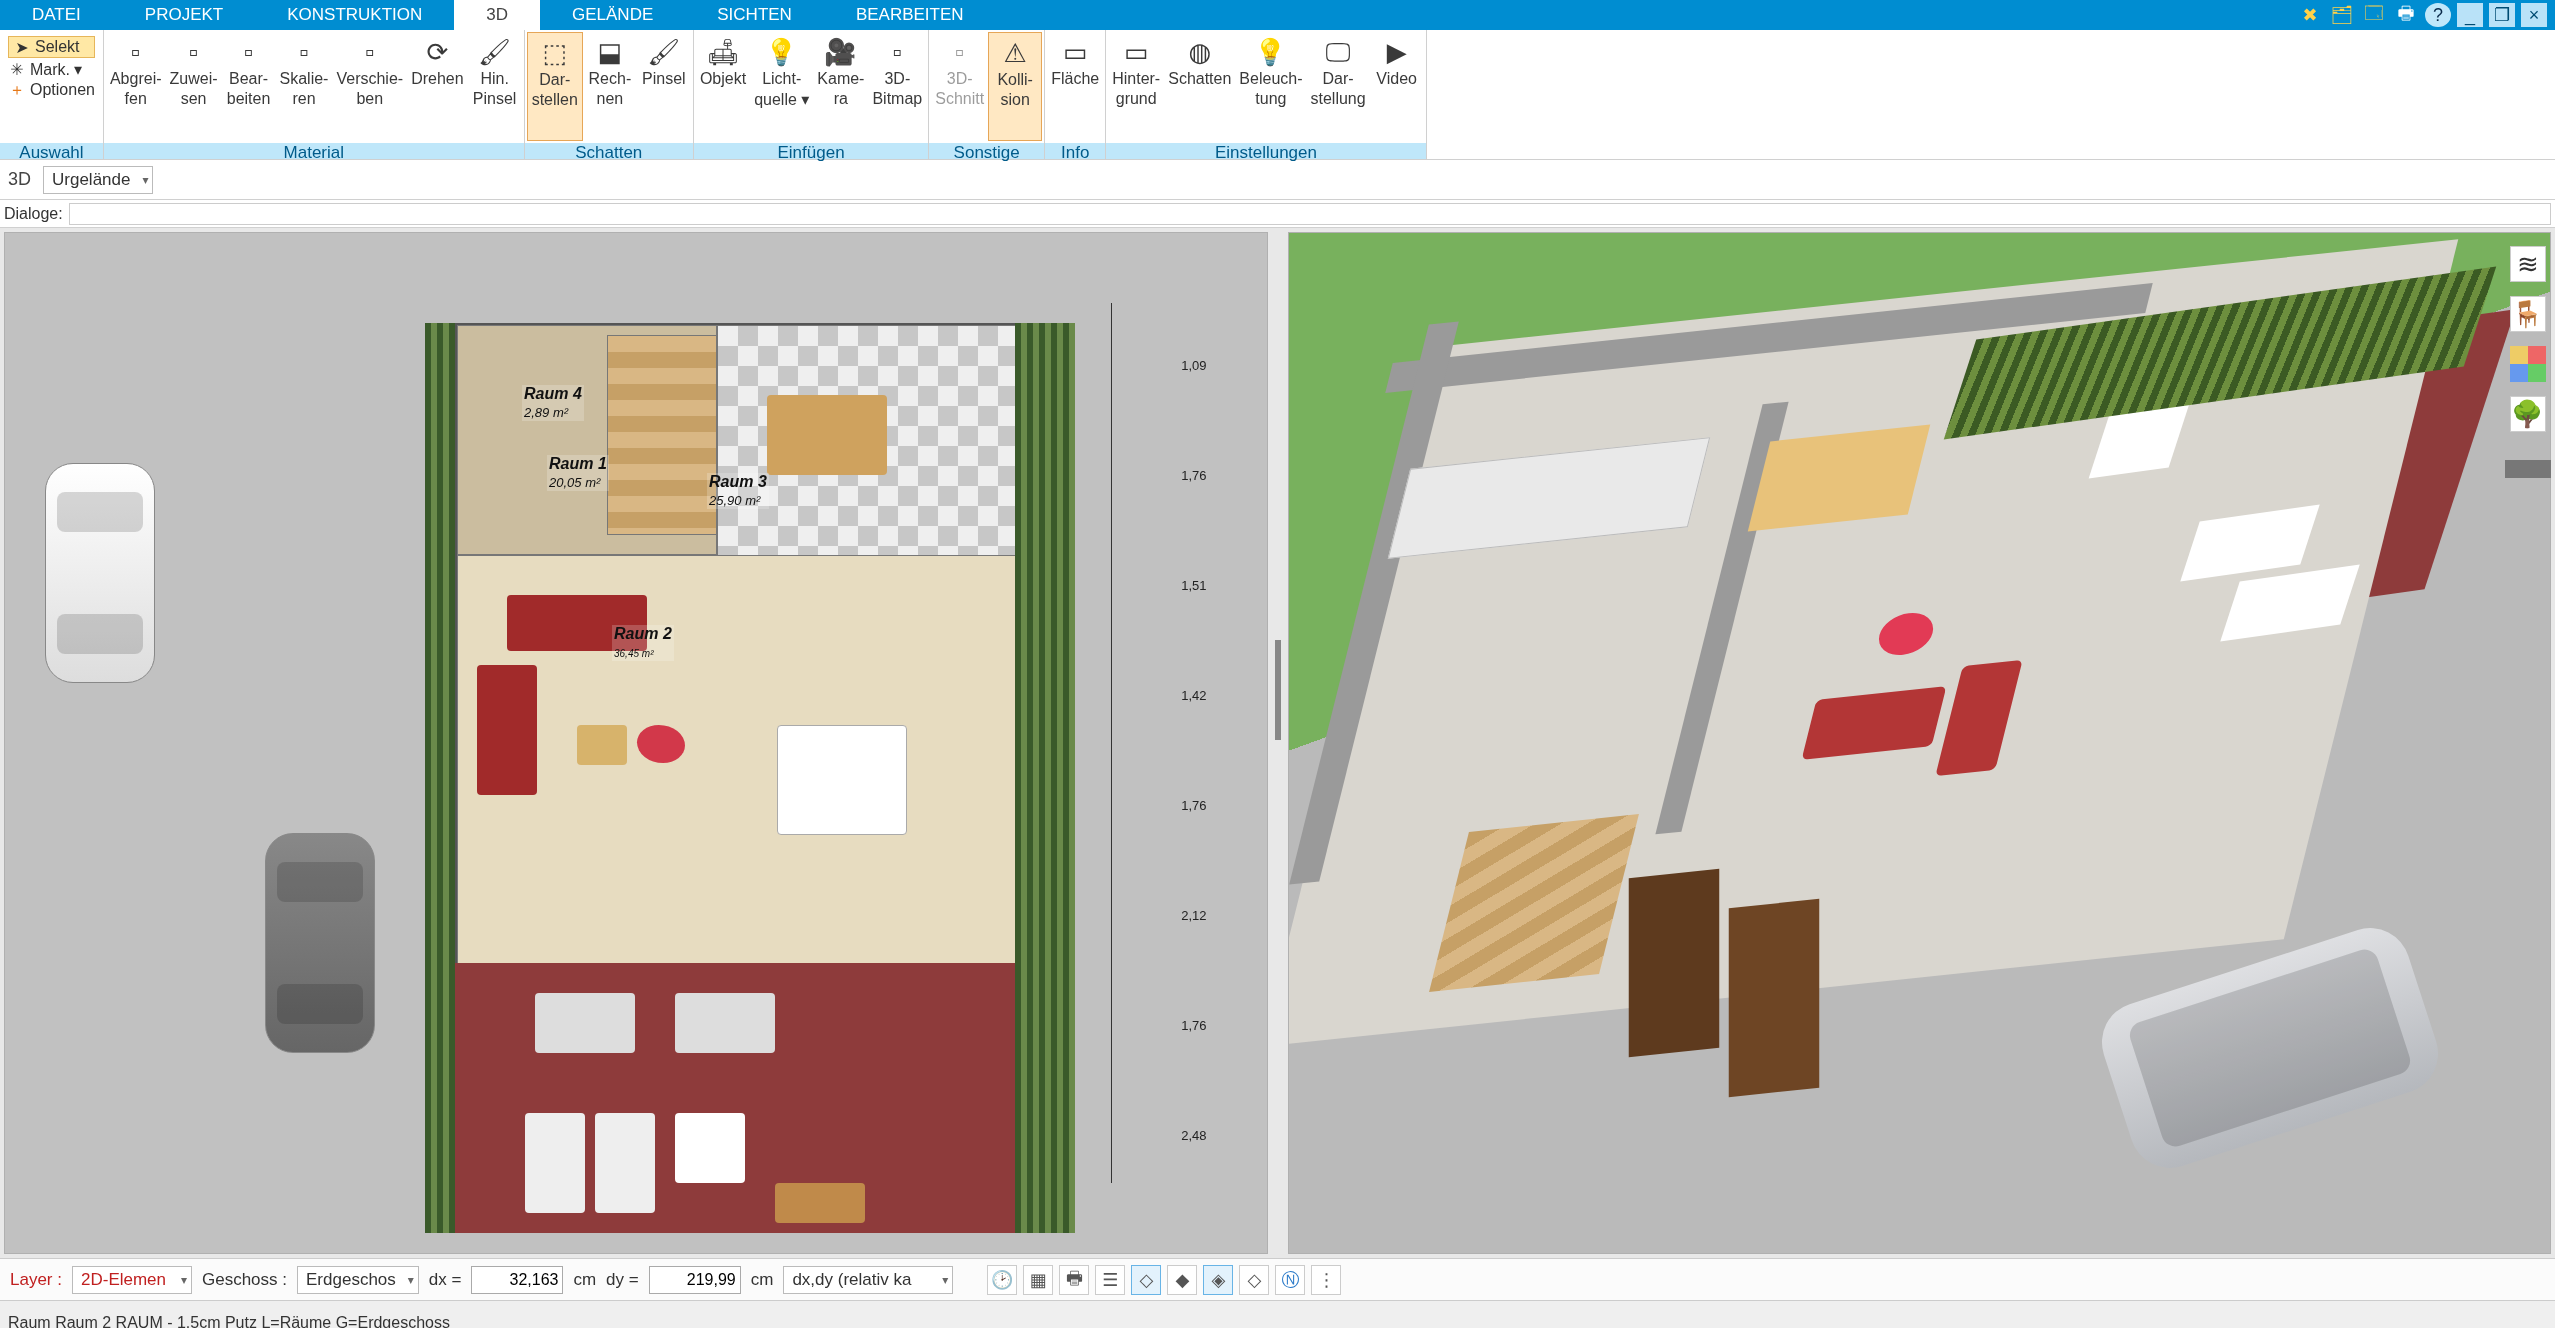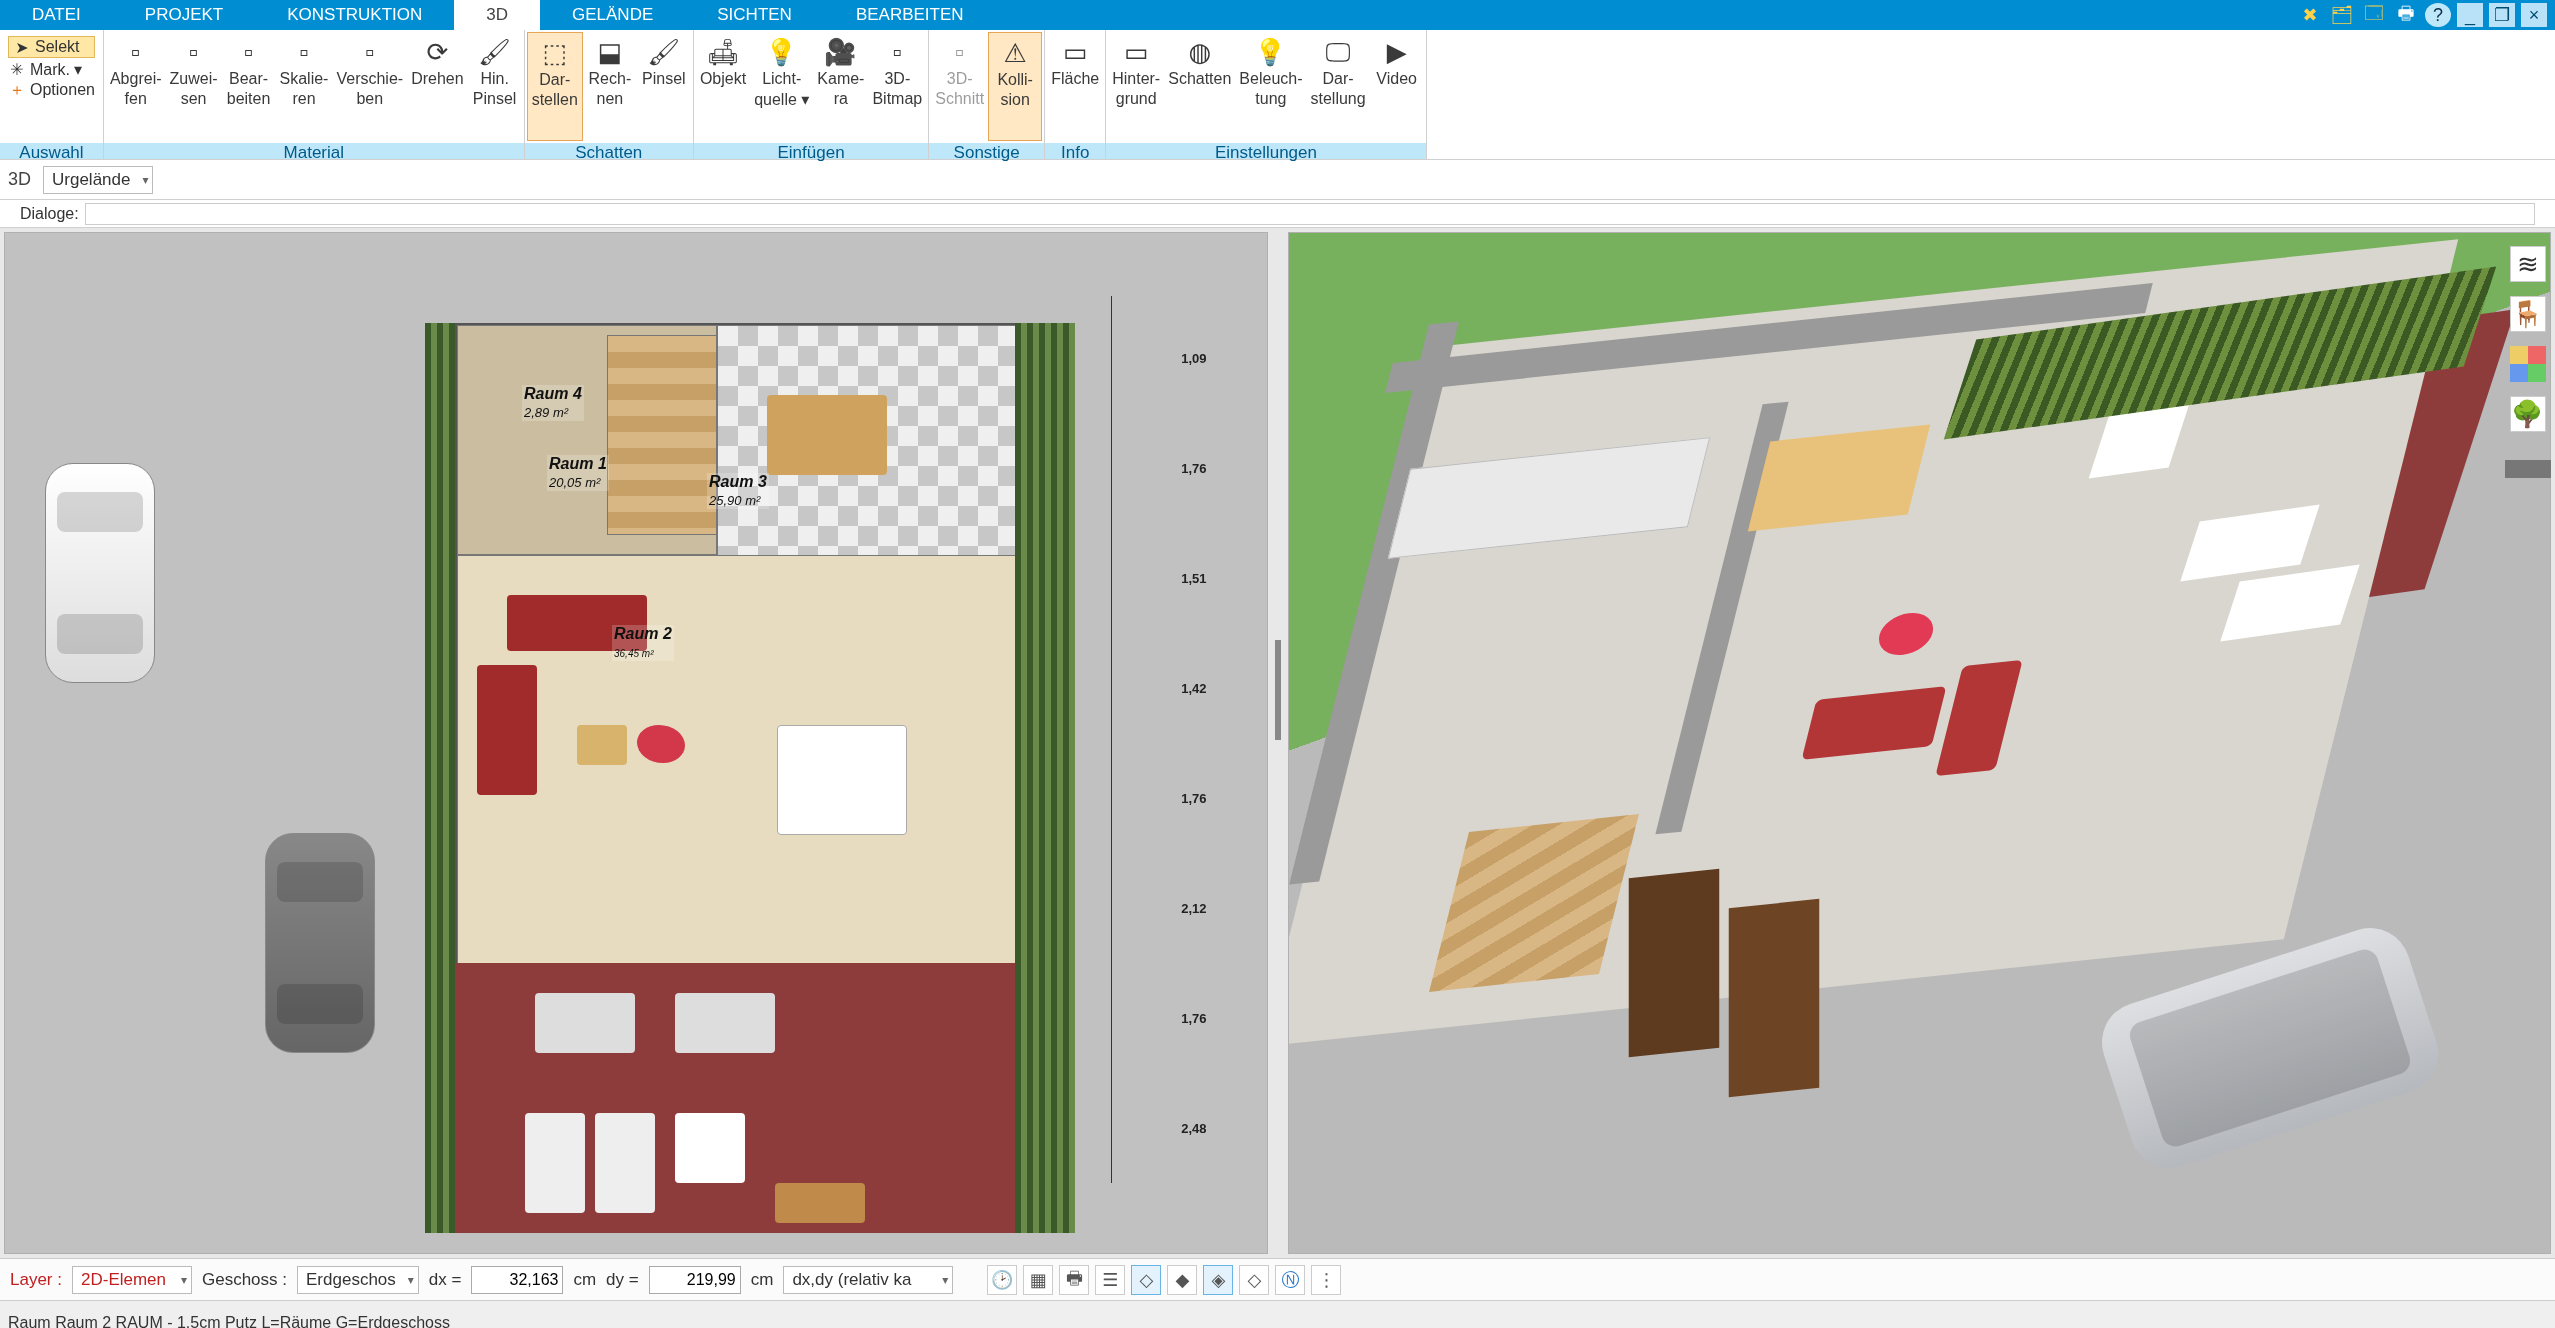--- a/index.html
+++ b/index.html
@@ -22,21 +22,21 @@
 .rbtn .ico { width: 38px; height: 32px; display: inline-flex; align-items: center; justify-content: center; font-size: 26px; }
 .rbtn.sel { background: #ffe8c3; border: 1px solid #e6a657; }
 .stack { display: flex; flex-direction: column; gap: 2px; font-size: 16px; padding: 4px 6px; }
 .stack div { display:flex; align-items:center; gap:4px; cursor:pointer; }
 .stack .ic { width:18px; height:18px; display:inline-flex; align-items:center; justify-content:center; font-size:16px; }
 
 
 .subbar { height: 40px; border-bottom: 1px solid #d0d0d0; display: flex; align-items: center; padding: 0 8px; gap: 12px; font-size: 18px; }
 .dropdown { border: 1px solid #bbb; background: #fff; height: 28px; padding: 0 22px 0 8px; position: relative; font-size:17px; display:inline-flex; align-items:center; }
 .dropdown::after { content: "▾"; position: absolute; right: 4px; color:#666; font-size:12px; }
-.dialog-row { height: 28px; border-bottom: 1px solid #d0d0d0; padding: 0 20px; font-size:16px; display:flex; align-items:center; gap:6px; }
+.dialog-row { height: 28px; border-bottom: 1px solid #d0d0d0; padding: 0 4px; font-size:16px; display:flex; align-items:center; gap:6px; }
 .dialog-row input { flex:1; border:1px solid #ccc; height:22px; font-size:15px; padding:0 4px; }
 
 
 .workspace { height: calc(100% - 30px - 130px - 40px - 28px - 42px - 28px); display: flex; background:#e8e8e8; position:relative; }
 .pane { flex:1; position:relative; overflow:hidden; border:1px solid #b0b0b0; margin:4px; background:#fff; }
 .pane.left { background:#c1c1c1; }
 .pane.right { background: linear-gradient(#d2f1cf, #d2f1cf); }
 .splitter { width:12px; background:#e8e8e8; position:relative; }
 .splitter::before { content:""; position:absolute; left:3px; top:40%; width:6px; height:100px; background:#888; }
 
@@ -44,21 +44,21 @@
 .plan { position:absolute; inset:30px 40px 30px 20px; }
 .car { position:absolute; width:110px; height:220px; background:linear-gradient(#fff,#ddd); border:1px solid #888; border-radius:28px; }
 .car::before,.car::after{content:"";position:absolute;left:10%;right:10%;height:40px;background:rgba(0,0,0,.15);border-radius:8px;}
 .car::before{top:28px;} .car::after{bottom:28px;}
 .house { position:absolute; left:430px; top:60px; width:560px; height:640px; background:#d9cdb3; border:2px solid #555;font-style:italic; }
 .terrace { position:absolute; left:430px; top:700px; width:560px; height:270px; background:#8e3b3b; }
 .room-label{position:absolute;font-size:16px;color:#111;background:rgba(255,255,255,.2);padding:0 2px;}
 .room-tile{position:absolute;background:#efe5cc;border:1px solid #777;}
 .kitchen-tile{background:repeating-conic-gradient(#c7c7c7 0 25%, #efefef 0 50%) 0 0/40px 40px;}
 .hedge{position:absolute;background:repeating-linear-gradient(90deg,#3a5a2a 0 6px,#6a8a4a 6px 12px);}
-.measure-col{position:absolute;right:16px;top:33px;bottom:40px;width:100px;border-left:1px solid #333;font-weight:bold;}
+.measure-col{position:absolute;right:16px;top:40px;bottom:40px;width:100px;border-left:1px solid #333;}
 .measure-col .m{position:absolute;right:4px;font-size:13px;color:#222;}
 .furn{position:absolute;border-radius:4px;}
 
 
 .ground3d {position:absolute;inset:0;background:linear-gradient(160deg,#78b15d 0 35%,#bababa 35% 100%);}
 .slab3d{position:absolute;left:60px;top:60px;right:180px;bottom:260px;background:#d9d6cf;transform:skew(-14deg,-6deg);}
 .wall3d{position:absolute;background:#9a9a9a;}
 .patio3d{position:absolute;right:80px;top:110px;width:480px;height:280px;background:#8e3b3b;transform:skew(-18deg,-8deg);}
 .car3d{position:absolute;right:120px;bottom:120px;width:320px;height:170px;background:linear-gradient(#dedfe2,#b5b8bd);border-radius:40px;transform:rotate(-18deg);}
 .car3d::before{content:"";position:absolute;inset:20px 30px;background:rgba(0,0,0,.15);border-radius:14px;}

